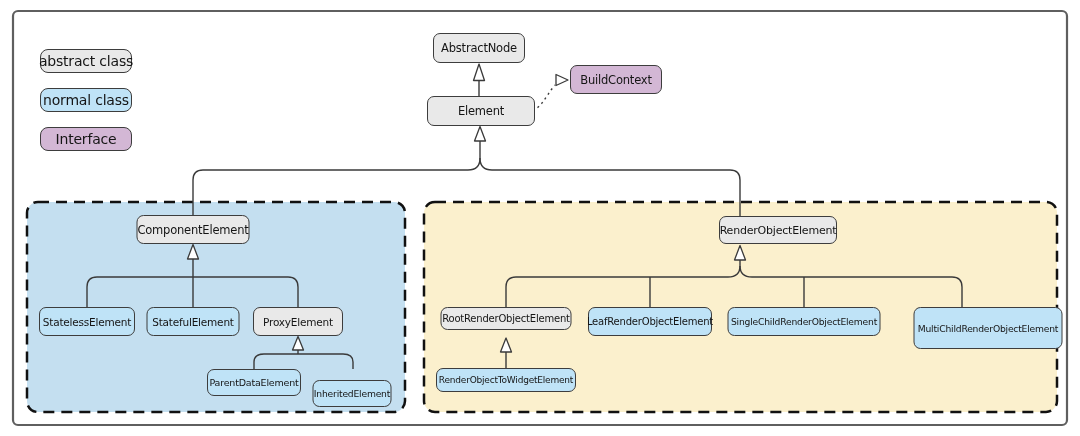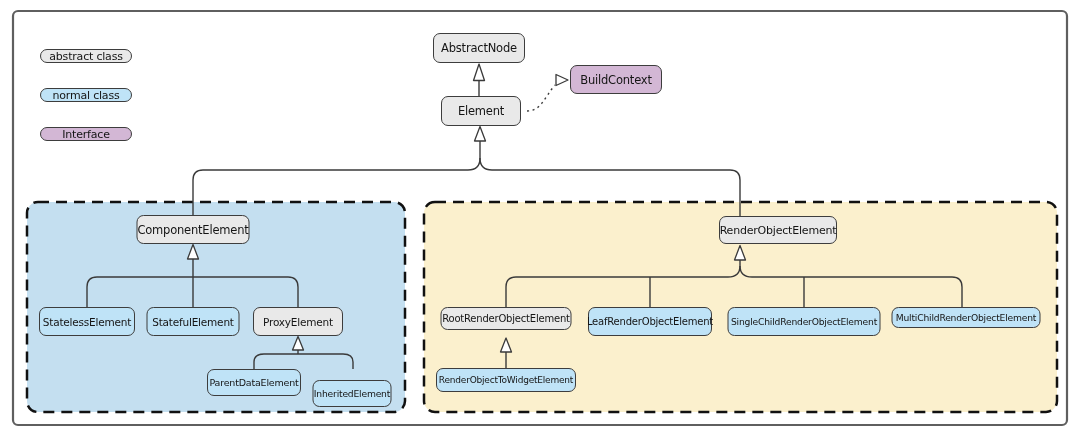--- a/index.html
+++ b/index.html
@@ -12,23 +12,23 @@
     position:absolute;display:flex;align-items:center;justify-content:center;
     transform:translateX(-50%);
     border:1.4px solid #3d3d3d;border-radius:7px;
     white-space:nowrap;text-align:center;box-sizing:border-box;
     letter-spacing:-0.2px;
   }
   .gray{background:#E9E9E9;}
   .blue{background:#BFE3F7;}
   .purple{background:#D3B7D5;}
   .legend-box{
-    position:absolute;left:40px;width:92px;height:14px;
+    position:absolute;left:40px;width:92px;height:24px;
     display:flex;align-items:center;justify-content:center;
-    border:1.4px solid #3d3d3d;border-radius:8px;font-size:11px;
+    border:1.4px solid #3d3d3d;border-radius:8px;font-size:14px;
     box-sizing:border-box;white-space:nowrap;letter-spacing:-0.2px;
   }
   .fs12{font-size:11.5px;} .fs11{font-size:11px;margin-left:38px;} .fs105{font-size:10.5px;}
   .fs10{font-size:10px;} .fs95{font-size:9.5px;} .fs92{font-size:9.2px;} .fs9{font-size:9px;}
 </style>
 </head>
 <body>
 
 <div class="canvas">
 
@@ -75,30 +75,30 @@
       <polygon points="740,245.5 734.5,260 745.5,260"></polygon>
       <polygon points="506,338 500.5,352 511.5,352"></polygon>
     </g>
   </svg>
 
   <div class="legend-box gray" style="top:49px">abstract class</div>
   <div class="legend-box blue" style="top:88px">normal class</div>
   <div class="legend-box purple" style="top:127px">Interface</div>
 
   <div class="node gray fs12" style="left:479px;top:33px;width:92px;height:30px">AbstractNode</div>
-  <div class="node gray fs12" style="left:481px;top:96px;width:80px;height:30px">Element</div>
+  <div class="node gray fs12" style="left:481px;top:96px;width:108px;height:30px">Element</div>
   <div class="node purple fs12" style="left:616px;top:65px;width:92px;height:29px">BuildContext</div>
 
   <div class="node gray fs12" style="left:193px;top:215px;width:113px;height:29px">ComponentElement</div>
   <div class="node blue fs105" style="left:87px;top:307px;width:96px;height:29px">StatelessElement</div>
   <div class="node blue fs105" style="left:193px;top:307px;width:93px;height:29px">StatefulElement</div>
   <div class="node gray fs105" style="left:298px;top:307px;width:90px;height:29px">ProxyElement</div>
   <div class="node blue fs95" style="left:254px;top:369px;width:94px;height:27px">ParentDataElement</div>
   <div class="node blue fs92" style="left:352px;top:380px;width:79px;height:27px">InheritedElement</div>
 
   <div class="node gray fs11" style="left:740px;top:216px;width:118px;height:28px">RenderObjectElement</div>
   <div class="node gray fs10" style="left:506px;top:307px;width:131px;height:23px">RootRenderObjectElement</div>
   <div class="node blue fs10" style="left:650px;top:307px;width:124px;height:29px">LeafRenderObjectElement</div>
   <div class="node blue fs92" style="left:804px;top:307px;width:153px;height:29px">SingleChildRenderObjectElement</div>
-  <div class="node blue fs92" style="left:966px;top:307px;width:149px;height:21px">MultiChildRenderObjectElement</div>
+  <div class="node blue fs92" style="left:988px;top:307px;width:149px;height:42px">MultiChildRenderObjectElement</div>
   <div class="node blue fs9" style="left:506px;top:368px;width:140px;height:24px">RenderObjectToWidgetElement</div>
 
 </div>
 
 </body></html>

